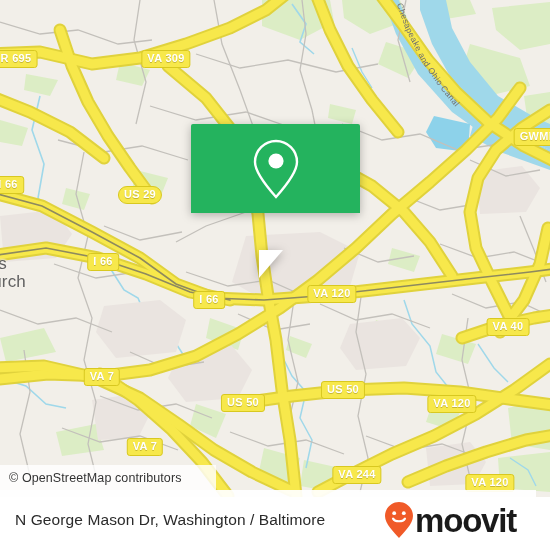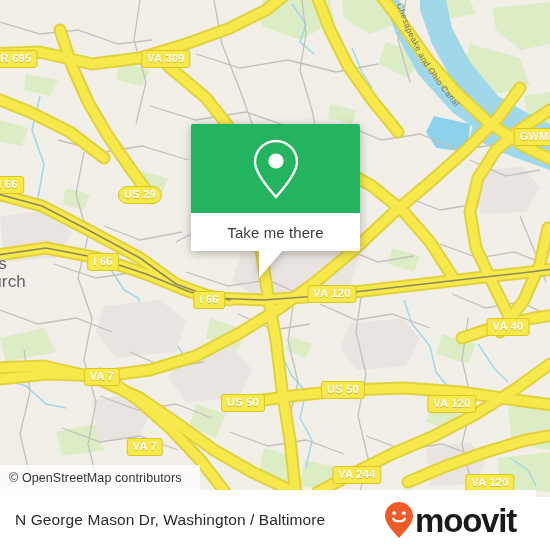--- a/index.html
+++ b/index.html
@@ -74,21 +74,21 @@
     position: absolute; left: 68px; top: 126px;
     width: 0; height: 0;
     border-left: 12px solid #ffffff;
     border-right: 12px solid transparent;
     border-top: 14px solid #ffffff;
     border-bottom: 14px solid transparent;
   }
 
   
   #attribution {
-    position: absolute; left: 0; top: 465px; width: 200px; height: 25px;
+    position: absolute; left: 0; top: 465px; width: 216px; height: 25px;
     background: rgba(255,255,255,.80);
     display: flex; align-items: center;
     z-index: 30;
   }
   #attribution span { color: #333333; font-size: 12.5px; padding-left: 9px; letter-spacing: .1px; }
 
   
   #footer {
     position: absolute; left: 0; top: 490px; width: 536px; height: 60px;
     background: rgba(255,255,255,.93);
@@ -277,23 +277,20 @@
 
   <div id="popup">
     <div id="popup-green">
       <span>
         <svg width="50" height="62" viewBox="0 0 50 62">
           <path d="M25 3 C13.4 3 4 12.4 4 24 C4 34 17 50 25 59 C33 50 46 34 46 24 C46 12.4 36.6 3 25 3 Z" fill="none" stroke="#ffffff" stroke-width="2.4"></path>
           <circle cx="25" cy="23" r="7.6" fill="#ffffff"></circle>
         </svg>
       </span>
     </div>
-    <div id="popup-bar">
-      <span>Take me there</span>
-    </div>
     <div id="popup-tail"></div>
   </div>
 
   <div id="attribution">
     <span>© OpenStreetMap contributors</span>
   </div>
 
   <div id="footer">
     <div id="footer-title">N George Mason Dr, Washington / Baltimore</div>
     <div id="brand">

